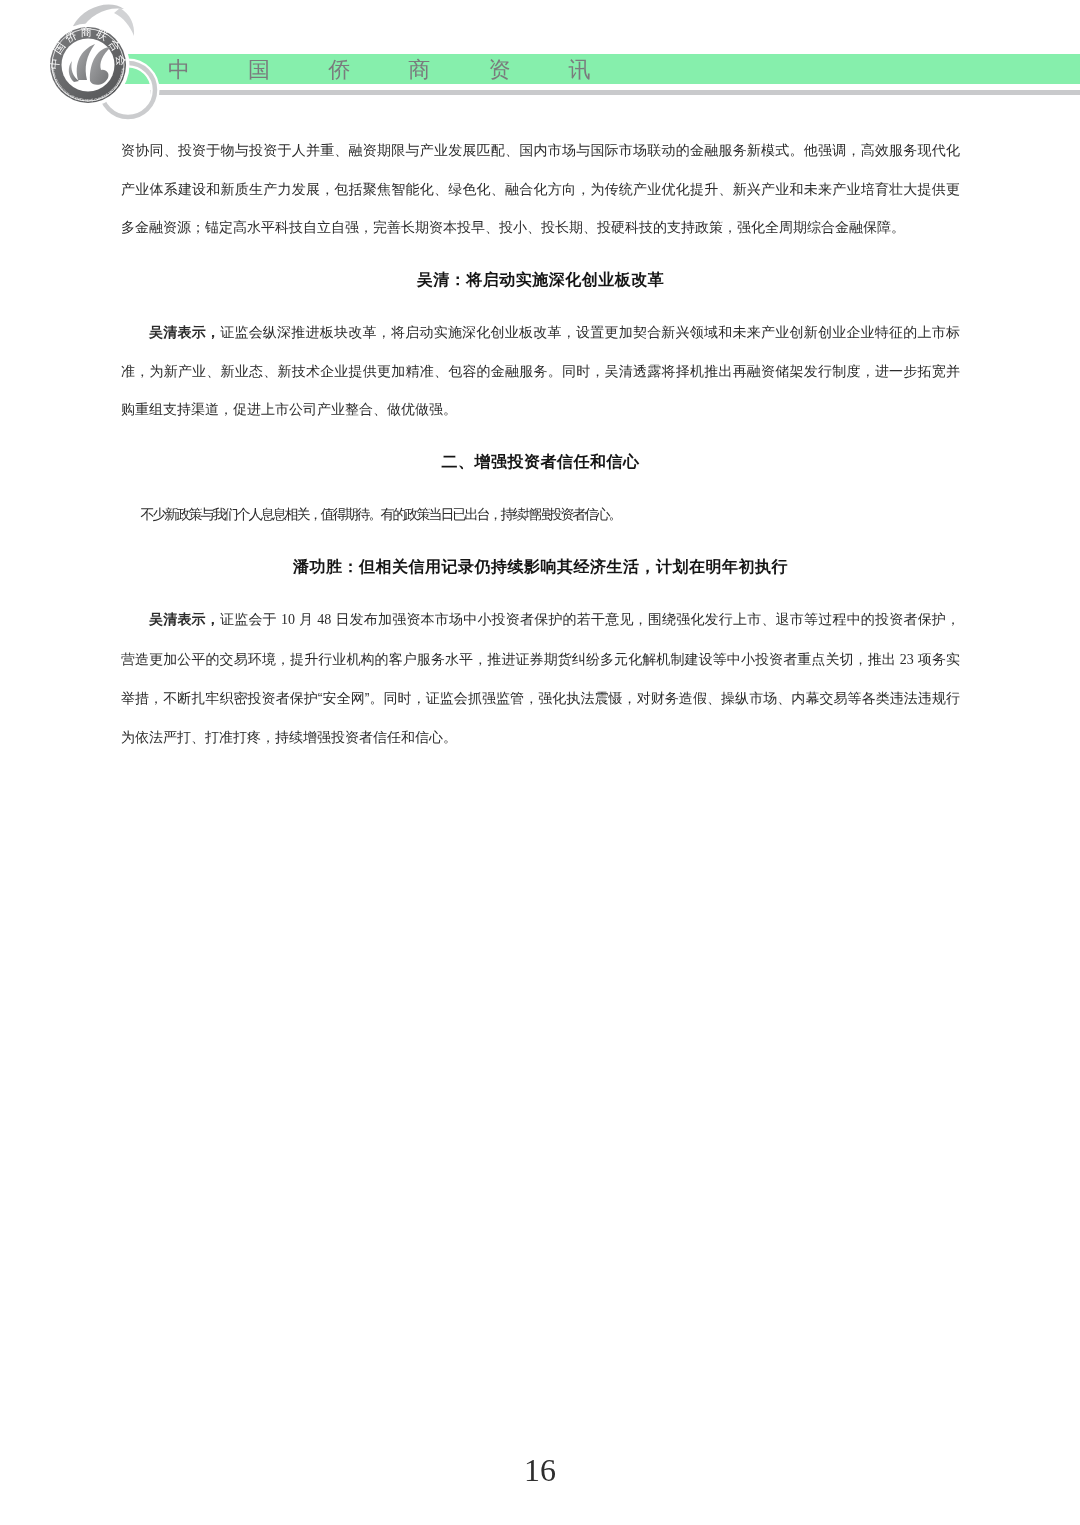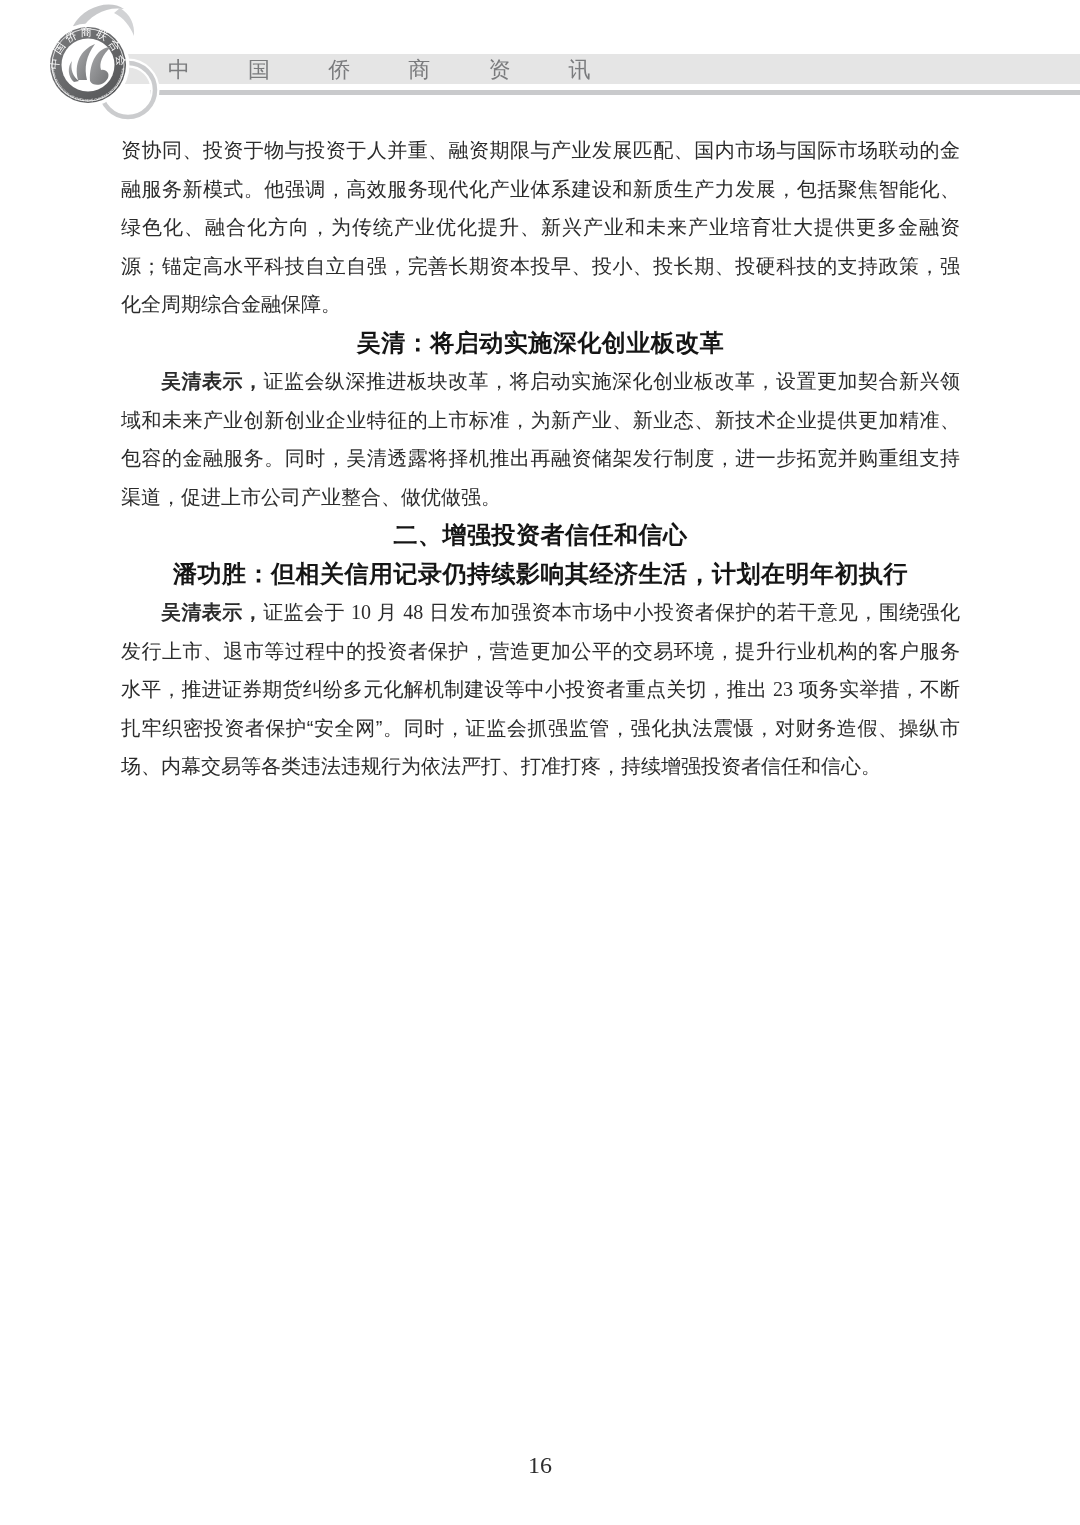--- a/index.html
+++ b/index.html
@@ -5,53 +5,53 @@
   html,body{margin:0;padding:0;}
   body{
     width:1080px;height:1525px;position:relative;background:#ffffff;
     font-family:"Liberation Sans","DejaVu Sans",sans-serif;
     overflow:hidden;
   }
   
   .hdr{position:absolute;left:0;top:0;width:1080px;height:132px;}
   .band{
     position:absolute;left:118px;right:0;top:54px;height:30px;
-    background:#e5e5e5;
+    background:#86efac;
   }
   .band-title{
     position:absolute;left:50px;top:0;height:30px;line-height:31px;
     font-size:22px;letter-spacing:26px;color:#7a7b7d;white-space:nowrap;
   }
   .band-rule{
     position:absolute;left:150px;right:0;top:90px;height:5px;
     background:#c9cacc;
   }
   .logo{position:absolute;left:40px;top:0;width:120px;height:122px;}
   
   main{
     position:absolute;left:121px;top:131px;width:839px;
     color:#2b2b2b;
   }
   .para{
-    margin:0;font-size:20px;line-height:38.5px;
+    margin:0;font-size:14px;line-height:38.5px;
     text-align:justify;text-indent:2em;
   }
   .para.noindent{text-indent:0;}
   .para.tight{text-indent:1.4em;letter-spacing:-2px;}
   .para strong{font-weight:bold;}
   .num{font-family:"Liberation Serif","DejaVu Serif",serif;}
   h2.heading{
-    margin:0;font-size:24px;line-height:38.5px;font-weight:bold;
+    margin:14px;font-size:16px;line-height:38.5px;font-weight:bold;
     text-align:center;text-indent:0;color:#151515;letter-spacing:0.5px;
   }
   
   .pageno{
     position:absolute;left:0;top:1452px;width:1080px;
     text-align:center;font-family:"Liberation Serif","DejaVu Serif",serif;
-    font-size:24px;color:#2e2e2e;
+    font-size:32px;color:#2e2e2e;
   }
 </style>
 </head>
 <body>
 
 <header class="hdr">
   <div class="band">
     <div class="band-title">中 国 侨 商 资 讯</div>
   </div>
   <div class="band-rule"></div>
@@ -94,19 +94,20 @@
       <textPath href="#arcBot" startOffset="50%" text-anchor="middle" textLength="108" lengthAdjust="spacingAndGlyphs">CHINA FEDERATION OF OVERSEAS CHINESE ENTREPRENEURS</textPath>
     </text>
   </svg>
 </header>
 
 <main>
   <p class="para noindent">资协同、投资于物与投资于人并重、融资期限与产业发展匹配、国内市场与国际市场联动的金融服务新模式。他强调，高效服务现代化产业体系建设和新质生产力发展，包括聚焦智能化、绿色化、融合化方向，为传统产业优化提升、新兴产业和未来产业培育壮大提供更多金融资源；锚定高水平科技自立自强，完善长期资本投早、投小、投长期、投硬科技的支持政策，强化全周期综合金融保障。</p>
   <h2 class="heading">吴清：将启动实施深化创业板改革</h2>
   <p class="para"><strong>吴清表示，</strong><span>证监会纵深推进板块改革，将启动实施深化创业板改革，设置更加契合新兴领域和未来产业创新创业企业特征的上市标准，为新产业、新业态、新技术企业提供更加精准、包容的金融服务。同时，吴清透露将择机推出再融资储架发行制度，进一步拓宽并购重组支持渠道，促进上市公司产业整合、做优做强。</span></p>
   <h2 class="heading">二、增强投资者信任和信心</h2>
+  <p class="para tight">不少新政策与我们个人息息相关，值得期待。有的政策当日已出台，持续增强投资者信心。</p>
   <h2 class="heading">潘功胜：但相关信用记录仍持续影响其经济生活，计划在明年初执行</h2>
   <p class="para"><strong>吴清表示，</strong><span>证监会于 <span class="num">10</span> 月 <span class="num">48</span> 日发布加强资本市场中小投资者保护的若干意见，围绕强化发行上市、退市等过程中的投资者保护，营造更加公平的交易环境，提升行业机构的客户服务水平，推进证券期货纠纷多元化解机制建设等中小投资者重点关切，推出 <span class="num">23</span> 项务实举措，不断扎牢织密投资者保护“安全网”。同时，证监会抓强监管，强化执法震慑，对财务造假、操纵市场、内幕交易等各类违法违规行为依法严打、打准打疼，持续增强投资者信任和信心。</span></p>
 </main>
 
 <footer>
   <div class="pageno">16</div>
 </footer>
 
 </body></html>

